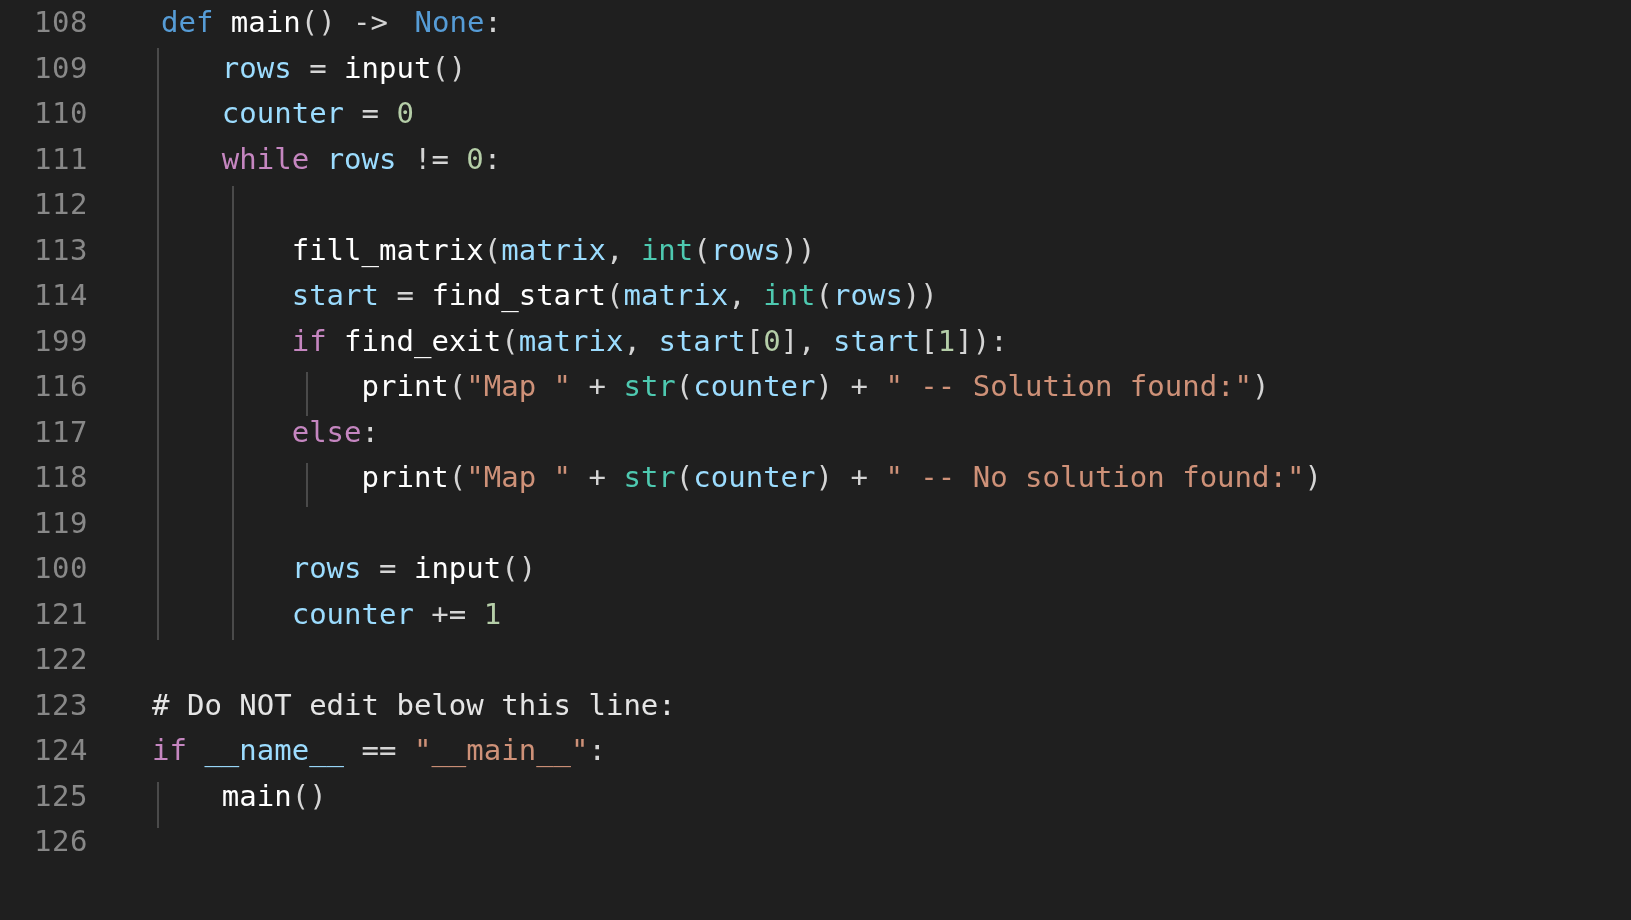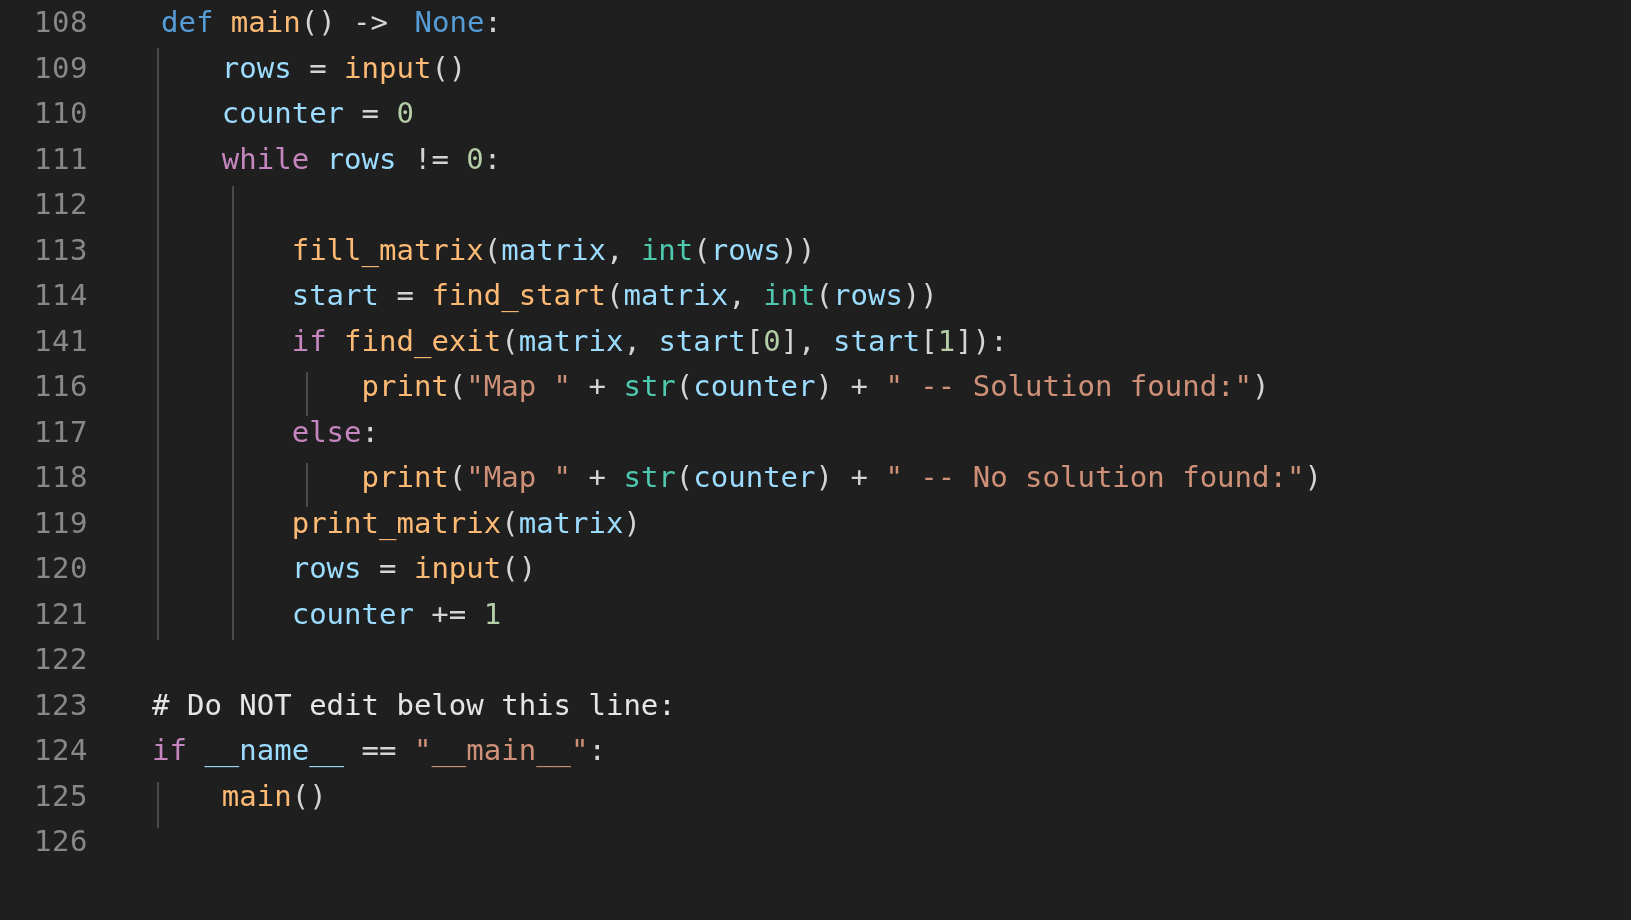--- a/index.html
+++ b/index.html
@@ -71,21 +71,21 @@
   }
   .guide {
     position: absolute;
     width: 2px;
     background: #4a4a4a;
   }
 
   
   .kw      { color: #c586c0; text-align: right; }  
   .kwd     { color: #569cd6; margin-left: 9px; }  
-  .fn      { color: #fdba74; }  
+  .fn      { color: #ffffff; }  
   .var     { color: #9cdcfe; }  
   .builtin { color: #4ec9b0; }  
   .str     { color: #ce9178; }  
   .num     { color: #b5cea8; }  
   .cmt     { color: #e5e5e5; }  
   .op      { color: #d4d4d4; }  
   .pun     { color: #d4d4d4; }
 </style>
 </head>
 <body>
@@ -130,46 +130,45 @@
       <span class="ln">113</span>
       <span class="code"><span class="op">        </span><span class="fn">fill_matrix</span><span class="pun">(</span><span class="var">matrix</span><span class="pun">, </span><span class="builtin">int</span><span class="pun">(</span><span class="var">rows</span><span class="pun">))</span></span>
     </div>
 
     <div class="row">
       <span class="ln">114</span>
       <span class="code"><span class="op">        </span><span class="var">start</span><span class="op"> = </span><span class="fn">find_start</span><span class="pun">(</span><span class="var">matrix</span><span class="pun">, </span><span class="builtin">int</span><span class="pun">(</span><span class="var">rows</span><span class="pun">))</span></span>
     </div>
 
     <div class="row">
-      <span class="ln">141</span>
+      <span class="ln">199</span>
       <span class="code"><span class="op">        </span><span class="kw">if</span><span class="op"> </span><span class="fn">find_exit</span><span class="pun">(</span><span class="var">matrix</span><span class="pun">, </span><span class="var">start</span><span class="pun">[</span><span class="num">0</span><span class="pun">]</span><span class="pun">, </span><span class="var">start</span><span class="pun">[</span><span class="num">1</span><span class="pun">]</span><span class="pun">)</span><span class="pun">:</span></span>
     </div>
 
     <div class="row">
       <span class="ln">116</span>
       <span class="code"><span class="op">            </span><span class="fn">print</span><span class="pun">(</span><span class="str">"Map "</span><span class="op"> + </span><span class="builtin">str</span><span class="pun">(</span><span class="var">counter</span><span class="pun">)</span><span class="op"> + </span><span class="str">" -- Solution found:"</span><span class="pun">)</span></span>
     </div>
 
     <div class="row">
       <span class="ln">117</span>
       <span class="code"><span class="op">        </span><span class="kw">else</span><span class="pun">:</span></span>
     </div>
 
     <div class="row">
       <span class="ln">118</span>
       <span class="code"><span class="op">            </span><span class="fn">print</span><span class="pun">(</span><span class="str">"Map "</span><span class="op"> + </span><span class="builtin">str</span><span class="pun">(</span><span class="var">counter</span><span class="pun">)</span><span class="op"> + </span><span class="str">" -- No solution found:"</span><span class="pun">)</span></span>
     </div>
 
     <div class="row">
       <span class="ln">119</span>
-      <span class="code"><span class="op">        </span><span class="fn">print_matrix</span><span class="pun">(</span><span class="var">matrix</span><span class="pun">)</span></span>
-    </div>
-
-    <div class="row">
-      <span class="ln">120</span>
+    </div>
+
+    <div class="row">
+      <span class="ln">100</span>
       <span class="code"><span class="op">        </span><span class="var">rows</span><span class="op"> = </span><span class="fn">input</span><span class="pun">()</span></span>
     </div>
 
     <div class="row">
       <span class="ln">121</span>
       <span class="code"><span class="op">        </span><span class="var">counter</span><span class="op"> += </span><span class="num">1</span></span>
     </div>
 
     <div class="row">
       <span class="ln">122</span>

